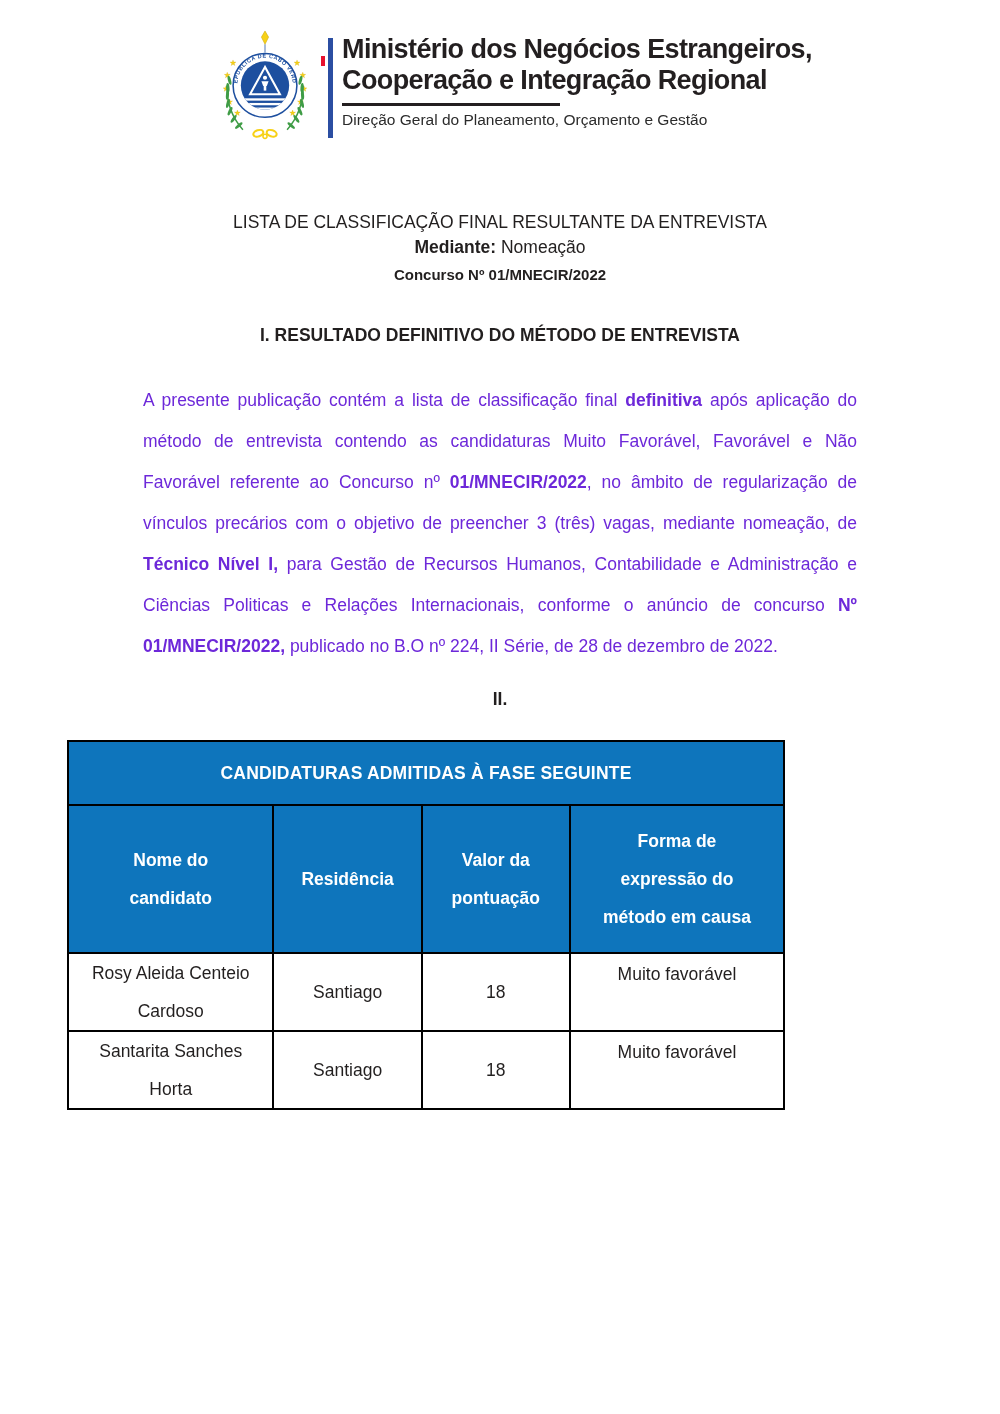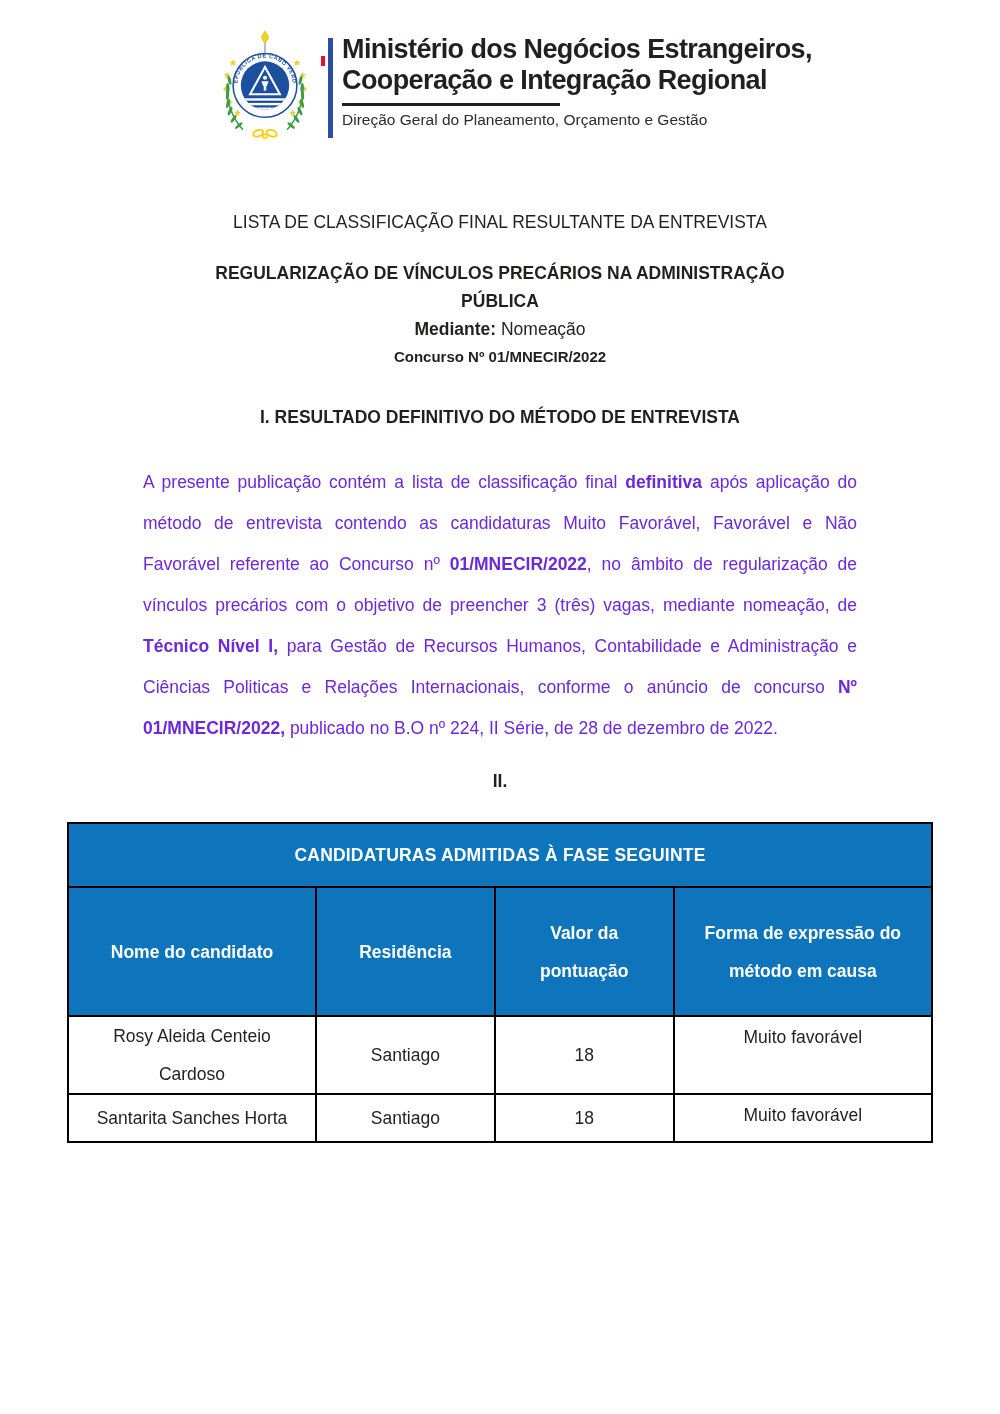--- a/index.html
+++ b/index.html
@@ -40,21 +40,21 @@
     text-align:justify;
     color:#6d28d9;
   }
   .body-par strong { font-weight:bold; }
 
   .t-section2 { margin-top:22px; font-size:17.5px; font-weight:bold; }
 
   
   table.candidates {
     margin:30px 0 0 67px;
-    width:866px;
+    width:718px;
     border-collapse:collapse;
     table-layout:fixed;
     font-size:17.5px;
   }
   table.candidates th, table.candidates td { border:2px solid #000000; }
   .th-blue { background:#0e75bc; color:#ffffff; font-weight:bold; }
   .tbl-title { height:60px; text-align:center; font-size:17.5px; letter-spacing:0.2px; }
   .col-h { height:95px; text-align:center; vertical-align:middle; line-height:38px; padding:16px 24px; }
   table.candidates tbody td { text-align:center; vertical-align:middle; line-height:38px; padding:0 14px; color:#221f1f;border-radius:15px; }
   table.candidates tbody tr.row-0 { height:78px; }
@@ -150,24 +150,20 @@
         <span>Ministério dos Negócios Estrangeiros,</span><br>
         <span>Cooperação e Integração Regional</span>
       </div>
       <div class="underline-rule"></div>
       <div class="department">Direção Geral do Planeamento, Orçamento e Gestão</div>
     </div>
   </header>
 
   <h1 class="centered t-main">LISTA DE CLASSIFICAÇÃO FINAL RESULTANTE DA ENTREVISTA</h1>
 
-  <div class="centered t-sub">
-    <span>REGULARIZAÇÃO DE VÍNCULOS PRECÁRIOS NA ADMINISTRAÇÃO</span><br>
-    <span>PÚBLICA</span>
-  </div>
 
   <div class="centered t-line">
     <strong>Mediante:</strong>
     <span>Nomeação</span>
   </div>
 
   <div class="centered t-concurso">Concurso Nº 01/MNECIR/2022</div>
 
   <h2 class="centered t-section1">I. RESULTADO DEFINITIVO DO MÉTODO DE ENTREVISTA</h2>
 

